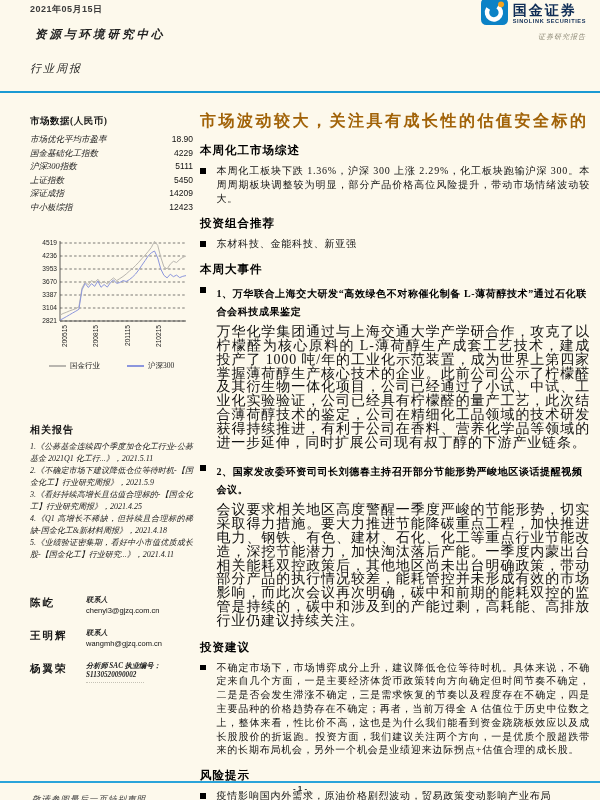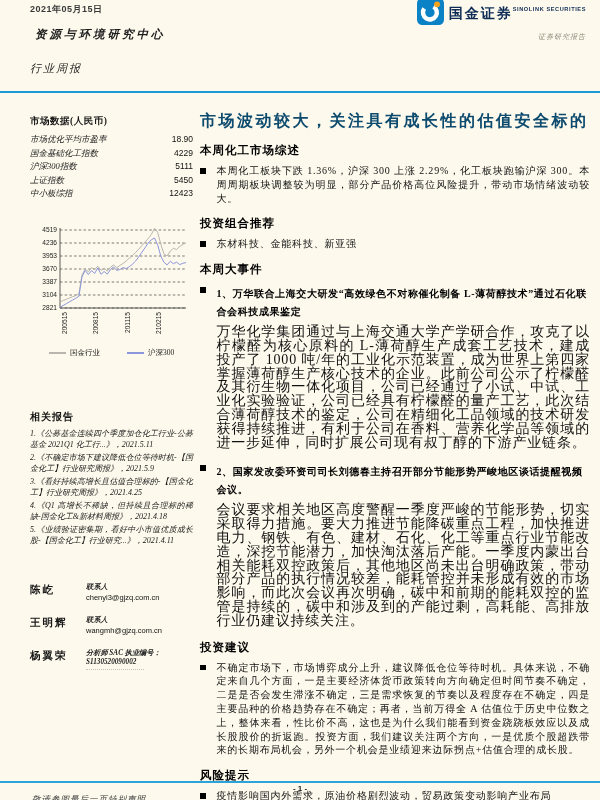--- a/index.html
+++ b/index.html
@@ -5,21 +5,21 @@
   html,body{margin:0;padding:0;}
   body{width:600px;height:800px;font-family:"Liberation Serif","DejaVu Serif",serif;color:#161616;}
   #page{position:relative;width:600px;height:800px;background:#fdf9ec;overflow:hidden;}
 
   
   .date{position:absolute;left:30px;top:3px;font-family:"Liberation Sans","DejaVu Sans",sans-serif;
         font-weight:bold;font-size:9px;color:#3a3a3a;letter-spacing:.5px;}
   .brand{position:absolute;top:-2px;right:14px;text-align:right;}
   .brand-row{display:flex;align-items:center;gap:5px;}
   .brand-icon{width:27px;height:27px;flex:0 0 auto;}
-  .brand-text{display:flex;flex-direction:row;align-items:flex-start;text-align:right;}
+  .brand-text{display:flex;flex-direction:column;align-items:flex-start;text-align:right;}
   .brand-cn{font-family:"Liberation Sans","DejaVu Sans",sans-serif;font-weight:bold;font-size:14px;
             color:#0e2c55;letter-spacing:2px;line-height:15px;}
   .brand-en{font-family:"Liberation Sans","DejaVu Sans",sans-serif;font-weight:bold;font-size:5.6px;
             color:#0e2c55;letter-spacing:.6px;line-height:7px;}
   .brand-tag{font-size:7px;color:#8b8774;font-style:italic;margin-top:3px;letter-spacing:1px;}
   .center-name{position:absolute;left:35px;top:27px;font-size:11.5px;font-weight:bold;font-style:italic;
                letter-spacing:3px;color:#1d1d1d;}
   .header-row{position:absolute;left:30px;right:16px;top:61px;display:flex;justify-content:space-between;
               align-items:baseline;}
   .header-left{font-family:"Liberation Sans","DejaVu Sans",sans-serif;font-weight:bold;font-size:13px;color:#000;}
@@ -44,21 +44,21 @@
   .contact{display:flex;margin-bottom:13px;}
   .c-name{width:56px;font-size:10.5px;font-weight:bold;letter-spacing:2px;flex:0 0 auto;}
   .c-detail{display:flex;flex-direction:column;}
   .c-role{font-size:7.2px;font-weight:bold;font-style:italic;color:#222;line-height:9px;}
   .c-email{font-family:"Liberation Sans","DejaVu Sans",sans-serif;font-size:7.5px;color:#111;
            line-height:11px;text-decoration:none;}
   .c-remnant{width:58px;height:3px;margin-top:2px;border-top:1.5px dotted #9a978c;opacity:.55;}
 
   
   .main{position:absolute;left:200px;top:110px;width:390px;}
-  .doc-title{font-size:16px;font-weight:bold;letter-spacing:2.5px;line-height:22px;margin:0 0 4px 0;color:#0c4a6e;}
+  .doc-title{font-size:16px;font-weight:bold;letter-spacing:2.5px;line-height:22px;margin:0 0 4px 0;color:#a16207;}
   .sec-head{font-size:11.5px;font-weight:bold;letter-spacing:1px;margin:11px 0 6px 0;color:#000;}
   .bullet{display:flex;gap:11px;margin-bottom:4px;}
   .sq{flex:0 0 auto;width:5.5px;height:5.5px;background:#000;margin-top:4px;}
   .b-text{font-size:10px;line-height:13.8px;letter-spacing:.8px;text-align:justify;color:#111;}
   .e-title{font-size:10px;font-weight:bold;line-height:14px;letter-spacing:.6px;text-align:justify;color:#000;}
   .e-body{font-size:14px;line-height:13.8px;letter-spacing:.8px;text-align:justify;color:#111;
           margin-top:6px;margin-bottom:8px;}
 
   
   .footer-rule{position:absolute;left:0;right:0;top:781px;height:2px;background:#2aa4da;}
@@ -113,20 +113,24 @@
       <span class="md-label">国金基础化工指数</span>
       <span class="md-value">4229</span>
     </div>
     <div class="md-row">
       <span class="md-label">沪深300指数</span>
       <span class="md-value">5111</span>
     </div>
     <div class="md-row">
       <span class="md-label">上证指数</span>
       <span class="md-value">5450</span>
+    </div>
+    <div class="md-row">
+      <span class="md-label">深证成指</span>
+      <span class="md-value">14209</span>
     </div>
     <div class="md-row">
       <span class="md-label">中小板综指</span>
       <span class="md-value">12423</span>
     </div>
 
     <div class="chart-wrap">
       <svg id="chart-svg" width="163" height="118" viewBox="0 0 163 118">
           <line x1="30" x2="156" y1="83" y2="83" stroke="#444" stroke-width="0.7" stroke-dasharray="2.5,2.2"></line>
           <text x="27" y="85.3" text-anchor="end" font-size="6.6" fill="#222">2821</text>

